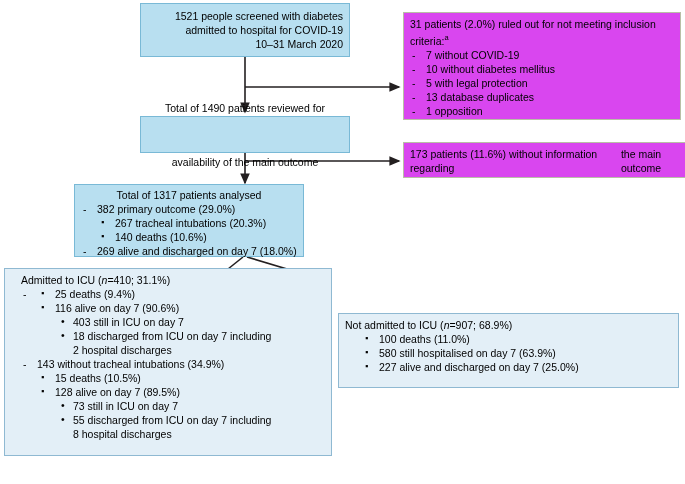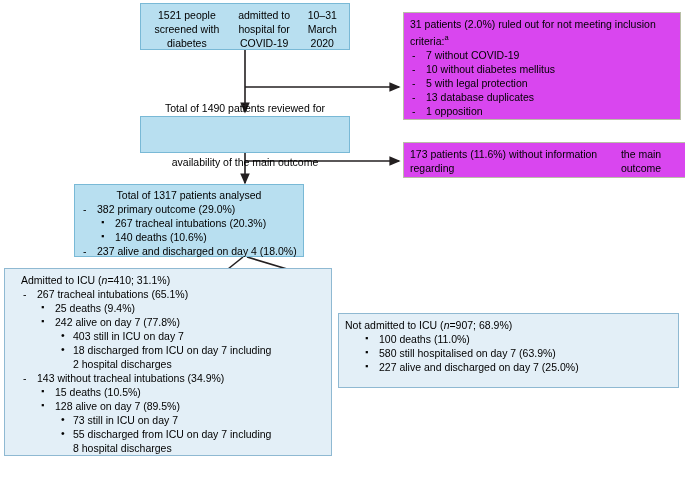--- a/index.html
+++ b/index.html
@@ -73,21 +73,21 @@
     <line x1="245" y1="87" x2="399" y2="87" stroke="#231f20" stroke-width="1.6" marker-end="url(#arrowhead)"></line>
 
     <line x1="245" y1="153" x2="245" y2="183" stroke="#231f20" stroke-width="1.6" marker-end="url(#arrowhead)"></line>
 
     <line x1="245" y1="161" x2="399" y2="161" stroke="#231f20" stroke-width="1.6" marker-end="url(#arrowhead)"></line>
 
     <line x1="243" y1="257" x2="213" y2="281" stroke="#231f20" stroke-width="1.6" marker-end="url(#arrowhead)"></line>
     <line x1="247" y1="257" x2="327" y2="281" stroke="#231f20" stroke-width="1.6" marker-end="url(#arrowhead)"></line>
   </svg>
 
-  <div class="box blue-strong ctr" style="left:140px; top:3px; width:210px; height:47px; display:flex; flex-direction:row; justify-content:center;">
+  <div class="box blue-strong ctr" style="left:140px; top:3px; width:210px; height:54px; display:flex; flex-direction:column; justify-content:center;align-items:flex-end;">
     <span>1521 people screened with diabetes</span>
     <span>admitted to hospital for COVID-19</span>
     <span>10–31 March 2020</span>
   </div>
 
   <div class="box green" style="left:403px; top:12px; width:278px; height:108px;">
     <div>
       <span>31 patients (2.0%) ruled out for not meeting inclusion</span><br>
       <span>criteria:</span><span class="sup">a</span>
     </div>
@@ -109,32 +109,32 @@
     <span>173 patients (11.6%) without information regarding</span>
     <span>the main outcome</span>
   </div>
 
   <div class="box blue-strong" style="left:74px; top:184px; width:230px; height:73px; padding-top:3px;">
     <div class="hdr-center">Total of 1317 patients analysed</div>
     <ul class="lvl">
       <li class="l1"><span class="mk">-</span><span>382 primary outcome (29.0%)</span></li>
       <li class="l2"><span class="mk">▪</span><span>267 tracheal intubations (20.3%)</span></li>
       <li class="l2"><span class="mk">▪</span><span>140 deaths (10.6%)</span></li>
-      <li class="l1"><span class="mk">-</span><span>237 alive and discharged on day 4 (18.0%)</span></li>
+      <li class="l1"><span class="mk">-</span><span>269 alive and discharged on day 7 (18.0%)</span></li>
     </ul>
   </div>
 
   <div class="box blue-light" style="left:4px; top:268px; width:328px; height:188px; padding-top:4px;padding-left:16px;">
     <div>
       <span>Admitted to ICU (</span><span class="ital">n</span><span>=410; 31.1%)</span>
     </div>
     <ul class="lvl">
-      <li class="l1"><span class="mk">-</span><span>267 tracheal intubations (65.1%)</span></li>
+      <li class="l1"><span class="mk">-</span></li>
       <li class="plain"><span class="mk">▪</span><span>25 deaths (9.4%)</span></li>
-      <li class="plain"><span class="mk">▪</span><span>242 alive on day 7 (77.8%)</span></li>
+      <li class="plain"><span class="mk">▪</span><span>116 alive on day 7 (90.6%)</span></li>
       <li class="l3"><span class="mk">•</span><span>403 still in ICU on day 7</span></li>
       <li class="l3"><span class="mk">•</span><span>18 discharged from ICU on day 7 including</span></li>
       <li class="l3c"><span>2 hospital discharges</span></li>
       <li class="l1"><span class="mk">-</span><span>143 without tracheal intubations (34.9%)</span></li>
       <li class="plain"><span class="mk">▪</span><span>15 deaths (10.5%)</span></li>
       <li class="plain"><span class="mk">▪</span><span>128 alive on day 7 (89.5%)</span></li>
       <li class="l3"><span class="mk">•</span><span>73 still in ICU on day 7</span></li>
       <li class="l3"><span class="mk">•</span><span>55 discharged from ICU on day 7 including</span></li>
       <li class="l3c"><span>8 hospital discharges</span></li>
     </ul>

